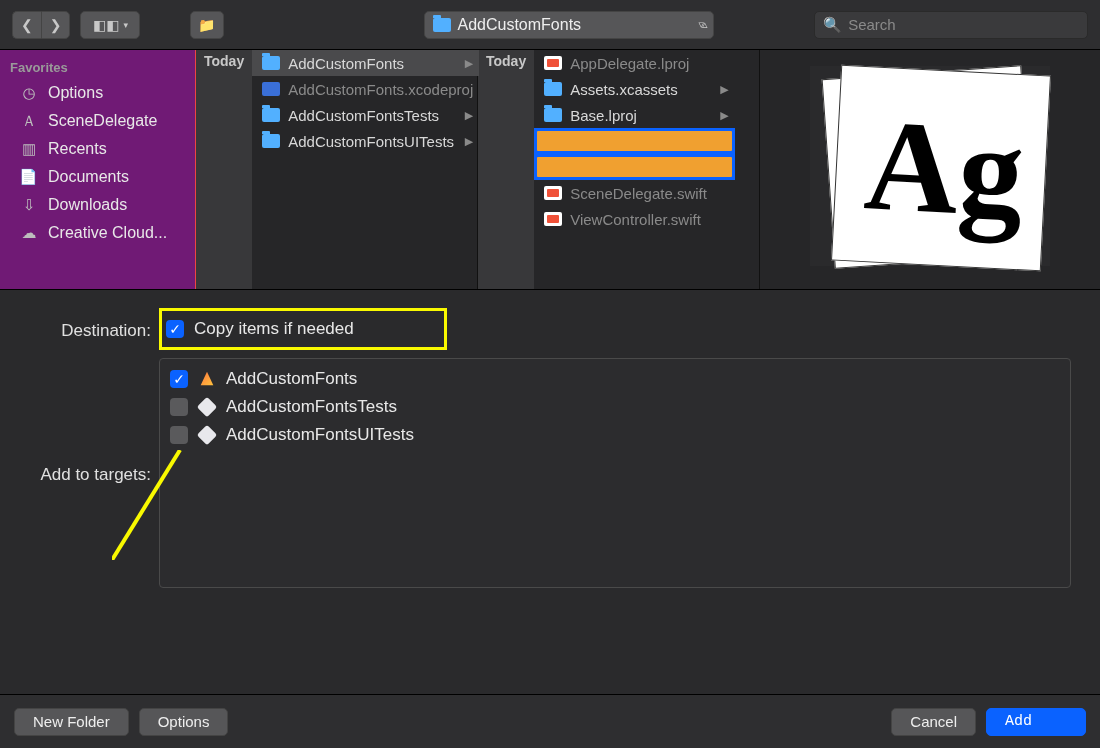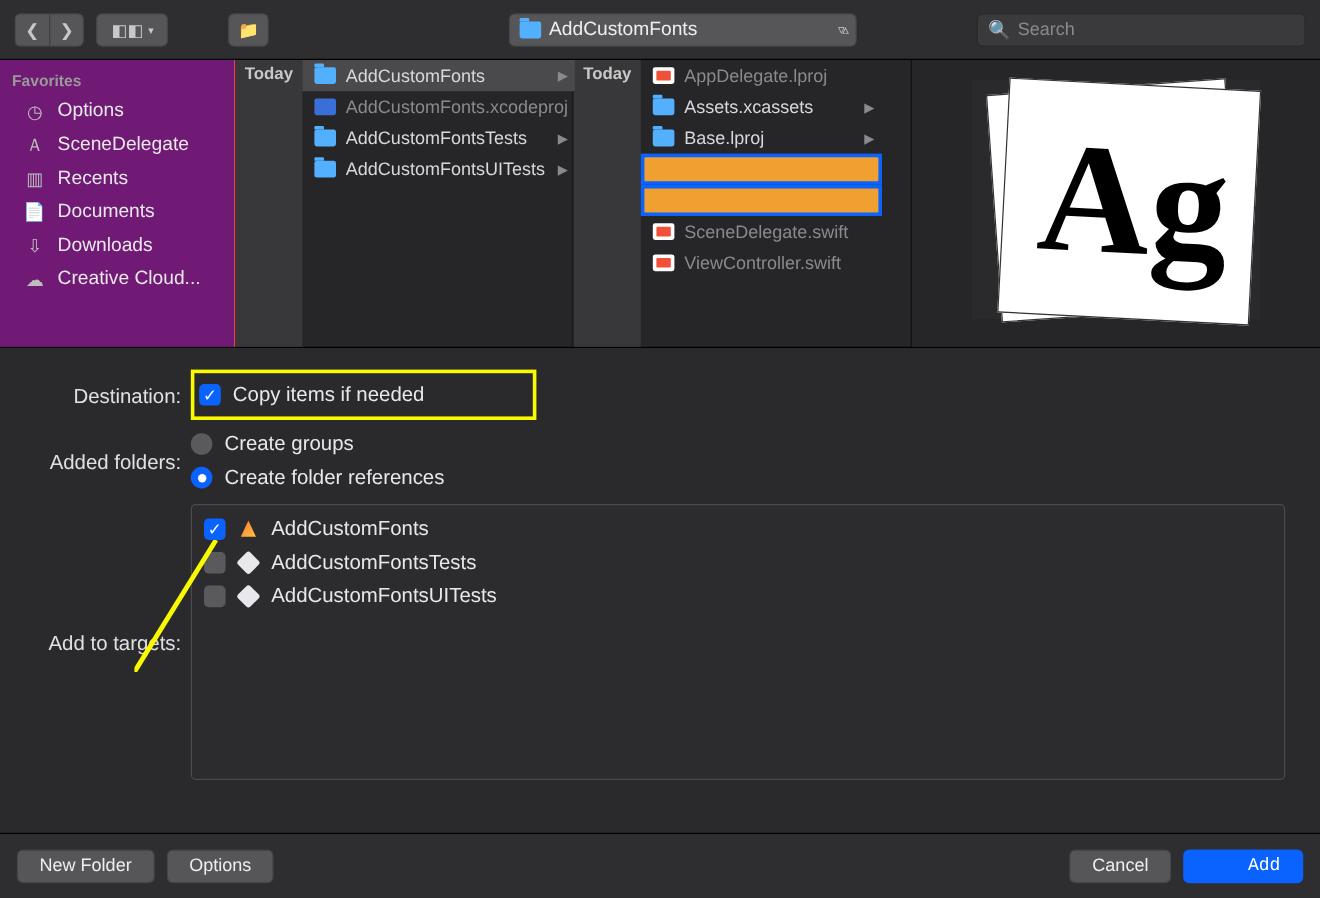--- a/index.html
+++ b/index.html
@@ -186,21 +186,21 @@
   .footer {
     position:absolute; left:0; right:0; bottom:0;
     height:54px; background:#2e2e30; border-top:1px solid #000;
     display:flex; align-items:center; padding:0 14px; gap:10px;
   }
   .btn {
     height:28px; padding:0 18px;
     background:#565658; color:#eee;
     border:1px solid #444; border-radius:5px;
     font-size:15px;
-    display:inline-flex; align-items:center; justify-content:flex-end;
+    display:inline-flex; align-items:center; justify-content:flex-start;
   }
   .btn.primary { background:#0a62ff; color:#fff; border-color:#0a62ff; min-width:100px;font-family:Liberation Mono, monospace;}
   .footer .spacer { flex:1; }
 
   
   .anno-line {
     position:absolute; left:112px; top:450px;
     width:80px; height:110px; pointer-events:none;
   }
 </style>
@@ -345,33 +345,20 @@
     <div class="opt-body">
       <span class="hl-box">
         <label class="chk">
           <span class="chkbox checked">✓</span>
           <span>Copy items if needed</span>
         </label>
       </span>
     </div>
   </div>
 
-  <div class="opt-row">
-    <div class="opt-label">Added folders:</div>
-    <div class="opt-body">
-      <label class="rad">
-        <span class="radbox"></span>
-        <span>Create groups</span>
-      </label>
-      <label class="rad">
-        <span class="radbox checked"></span>
-        <span>Create folder references</span>
-      </label>
-    </div>
-  </div>
 
   <div class="opt-row" style="margin-top:8px">
     <div class="opt-label">Add to targets:</div>
     <div class="opt-body">
       <div class="targets-box" id="targets-box">
           <div class="target-row">
             <span class="chkbox checked">✓</span>
             <span class="target-ico app"></span>
             <span>AddCustomFonts</span>
           </div>

